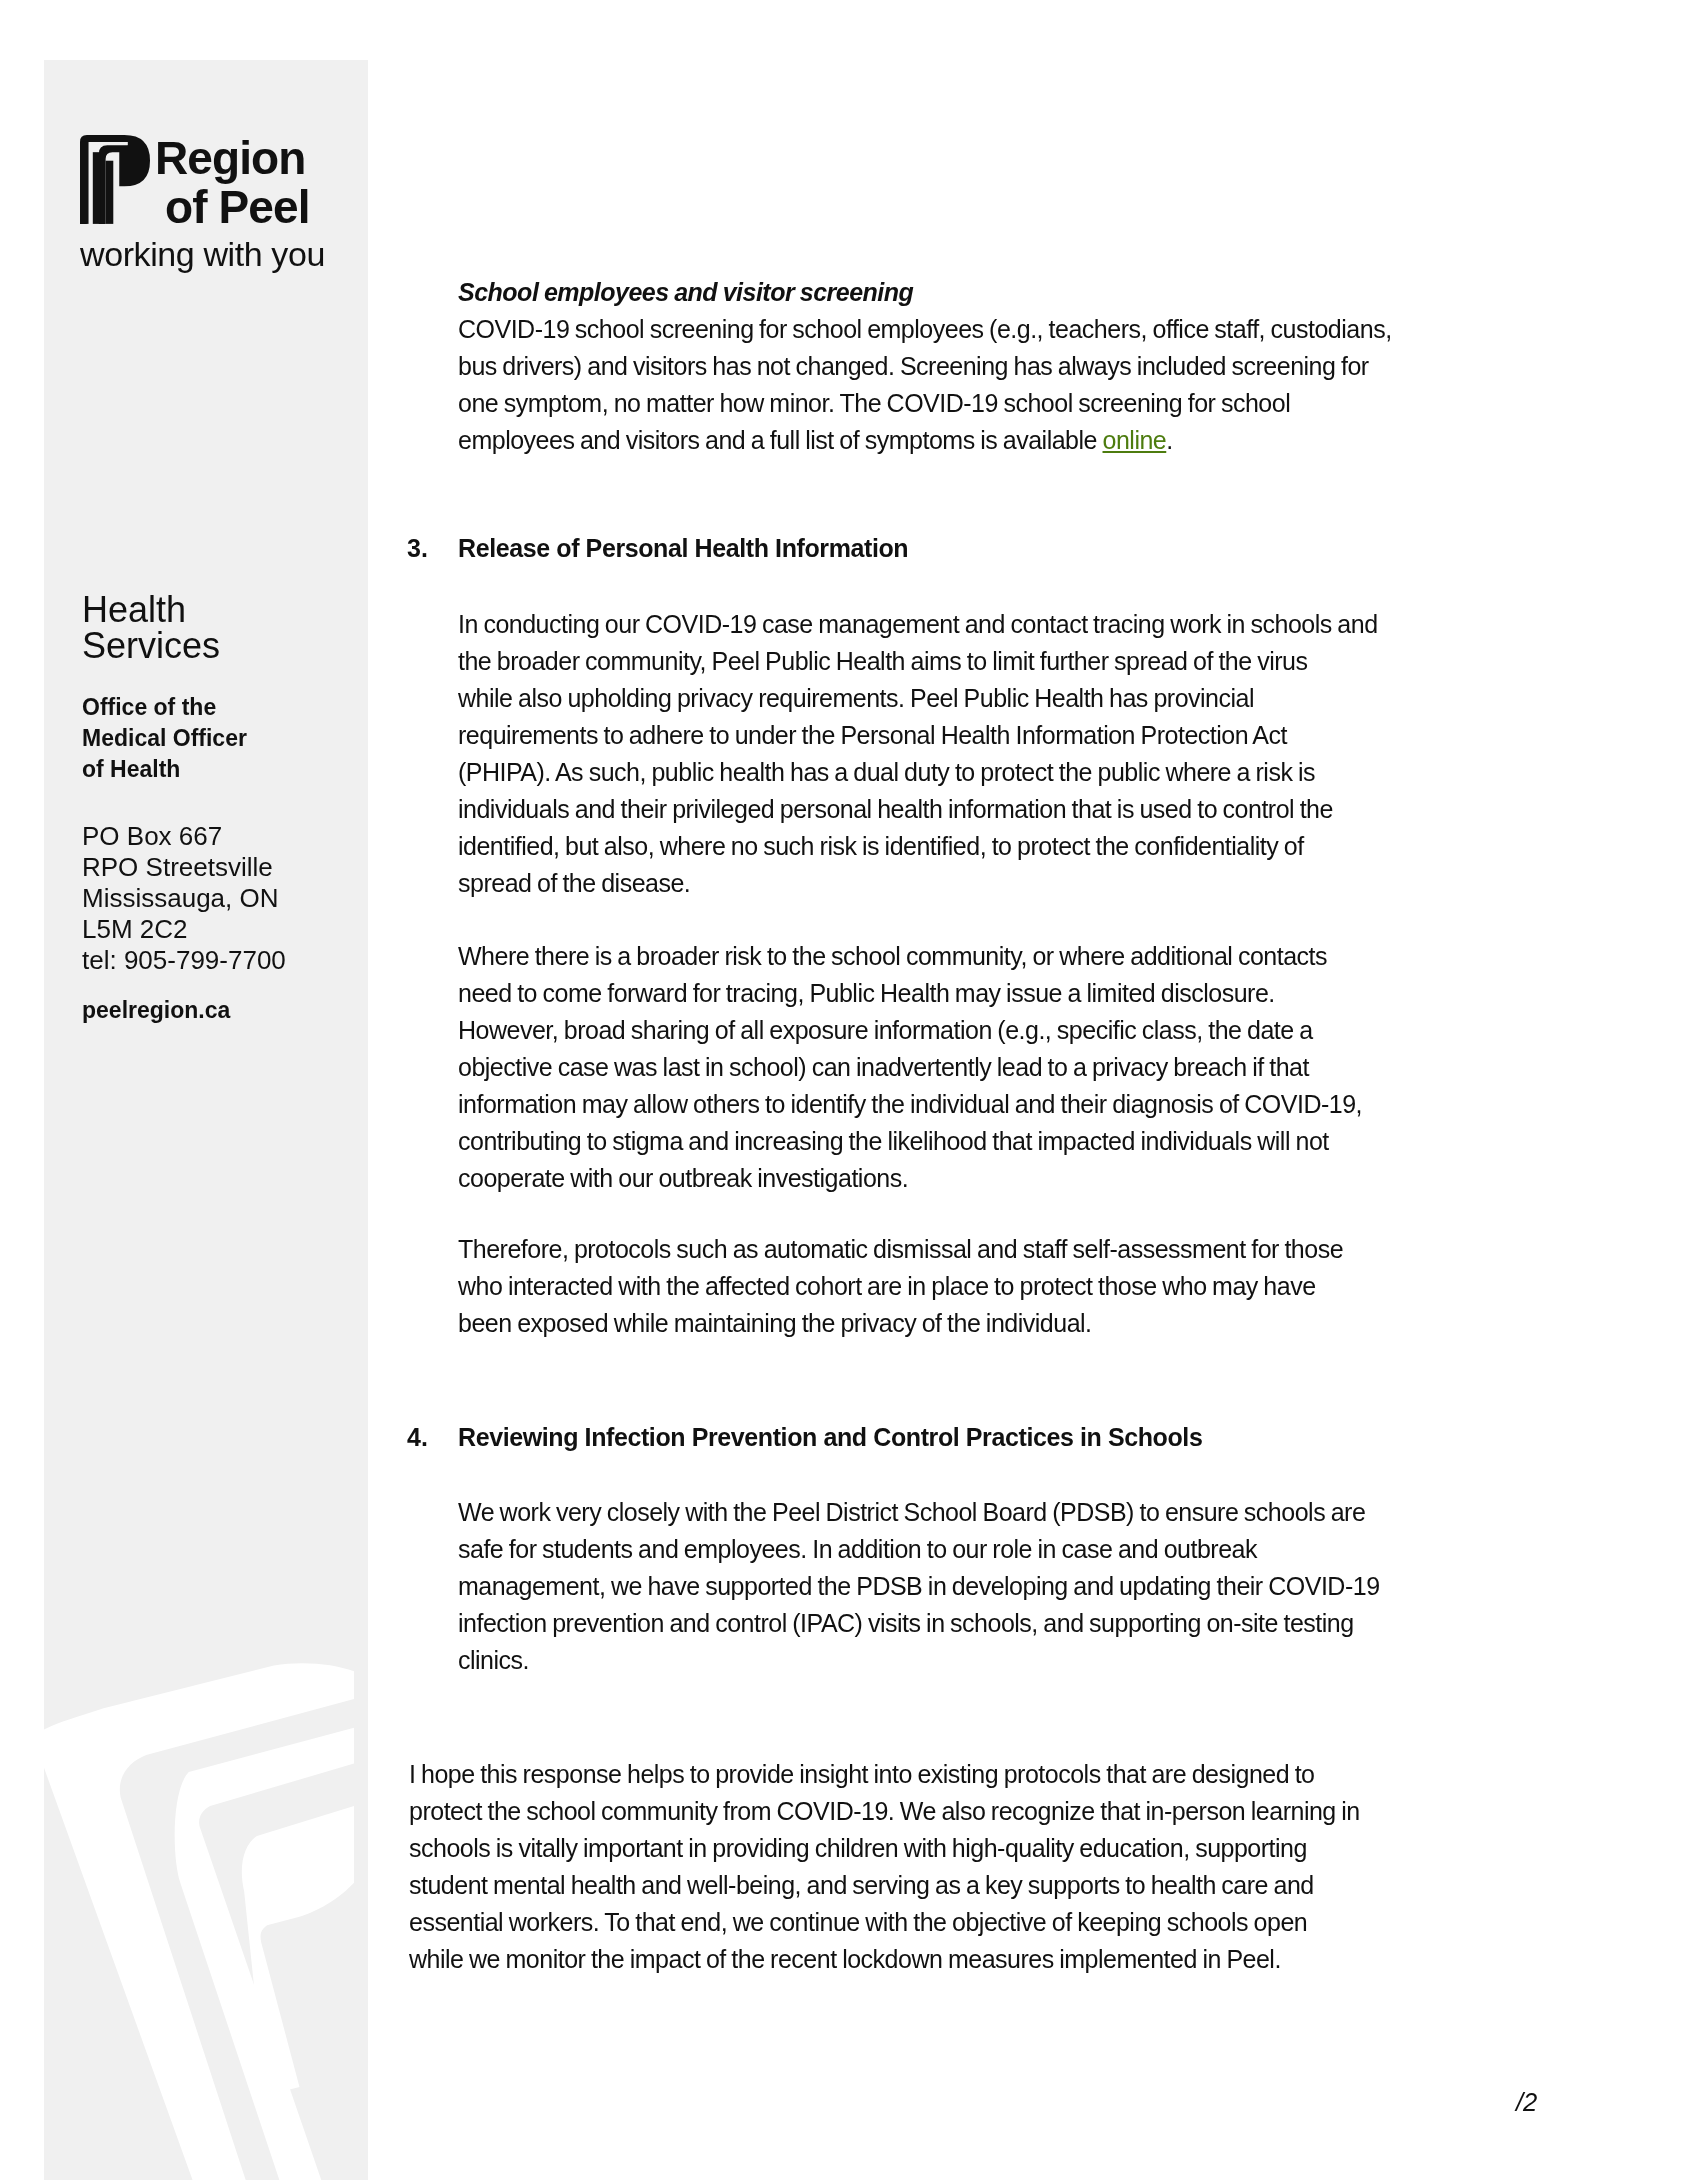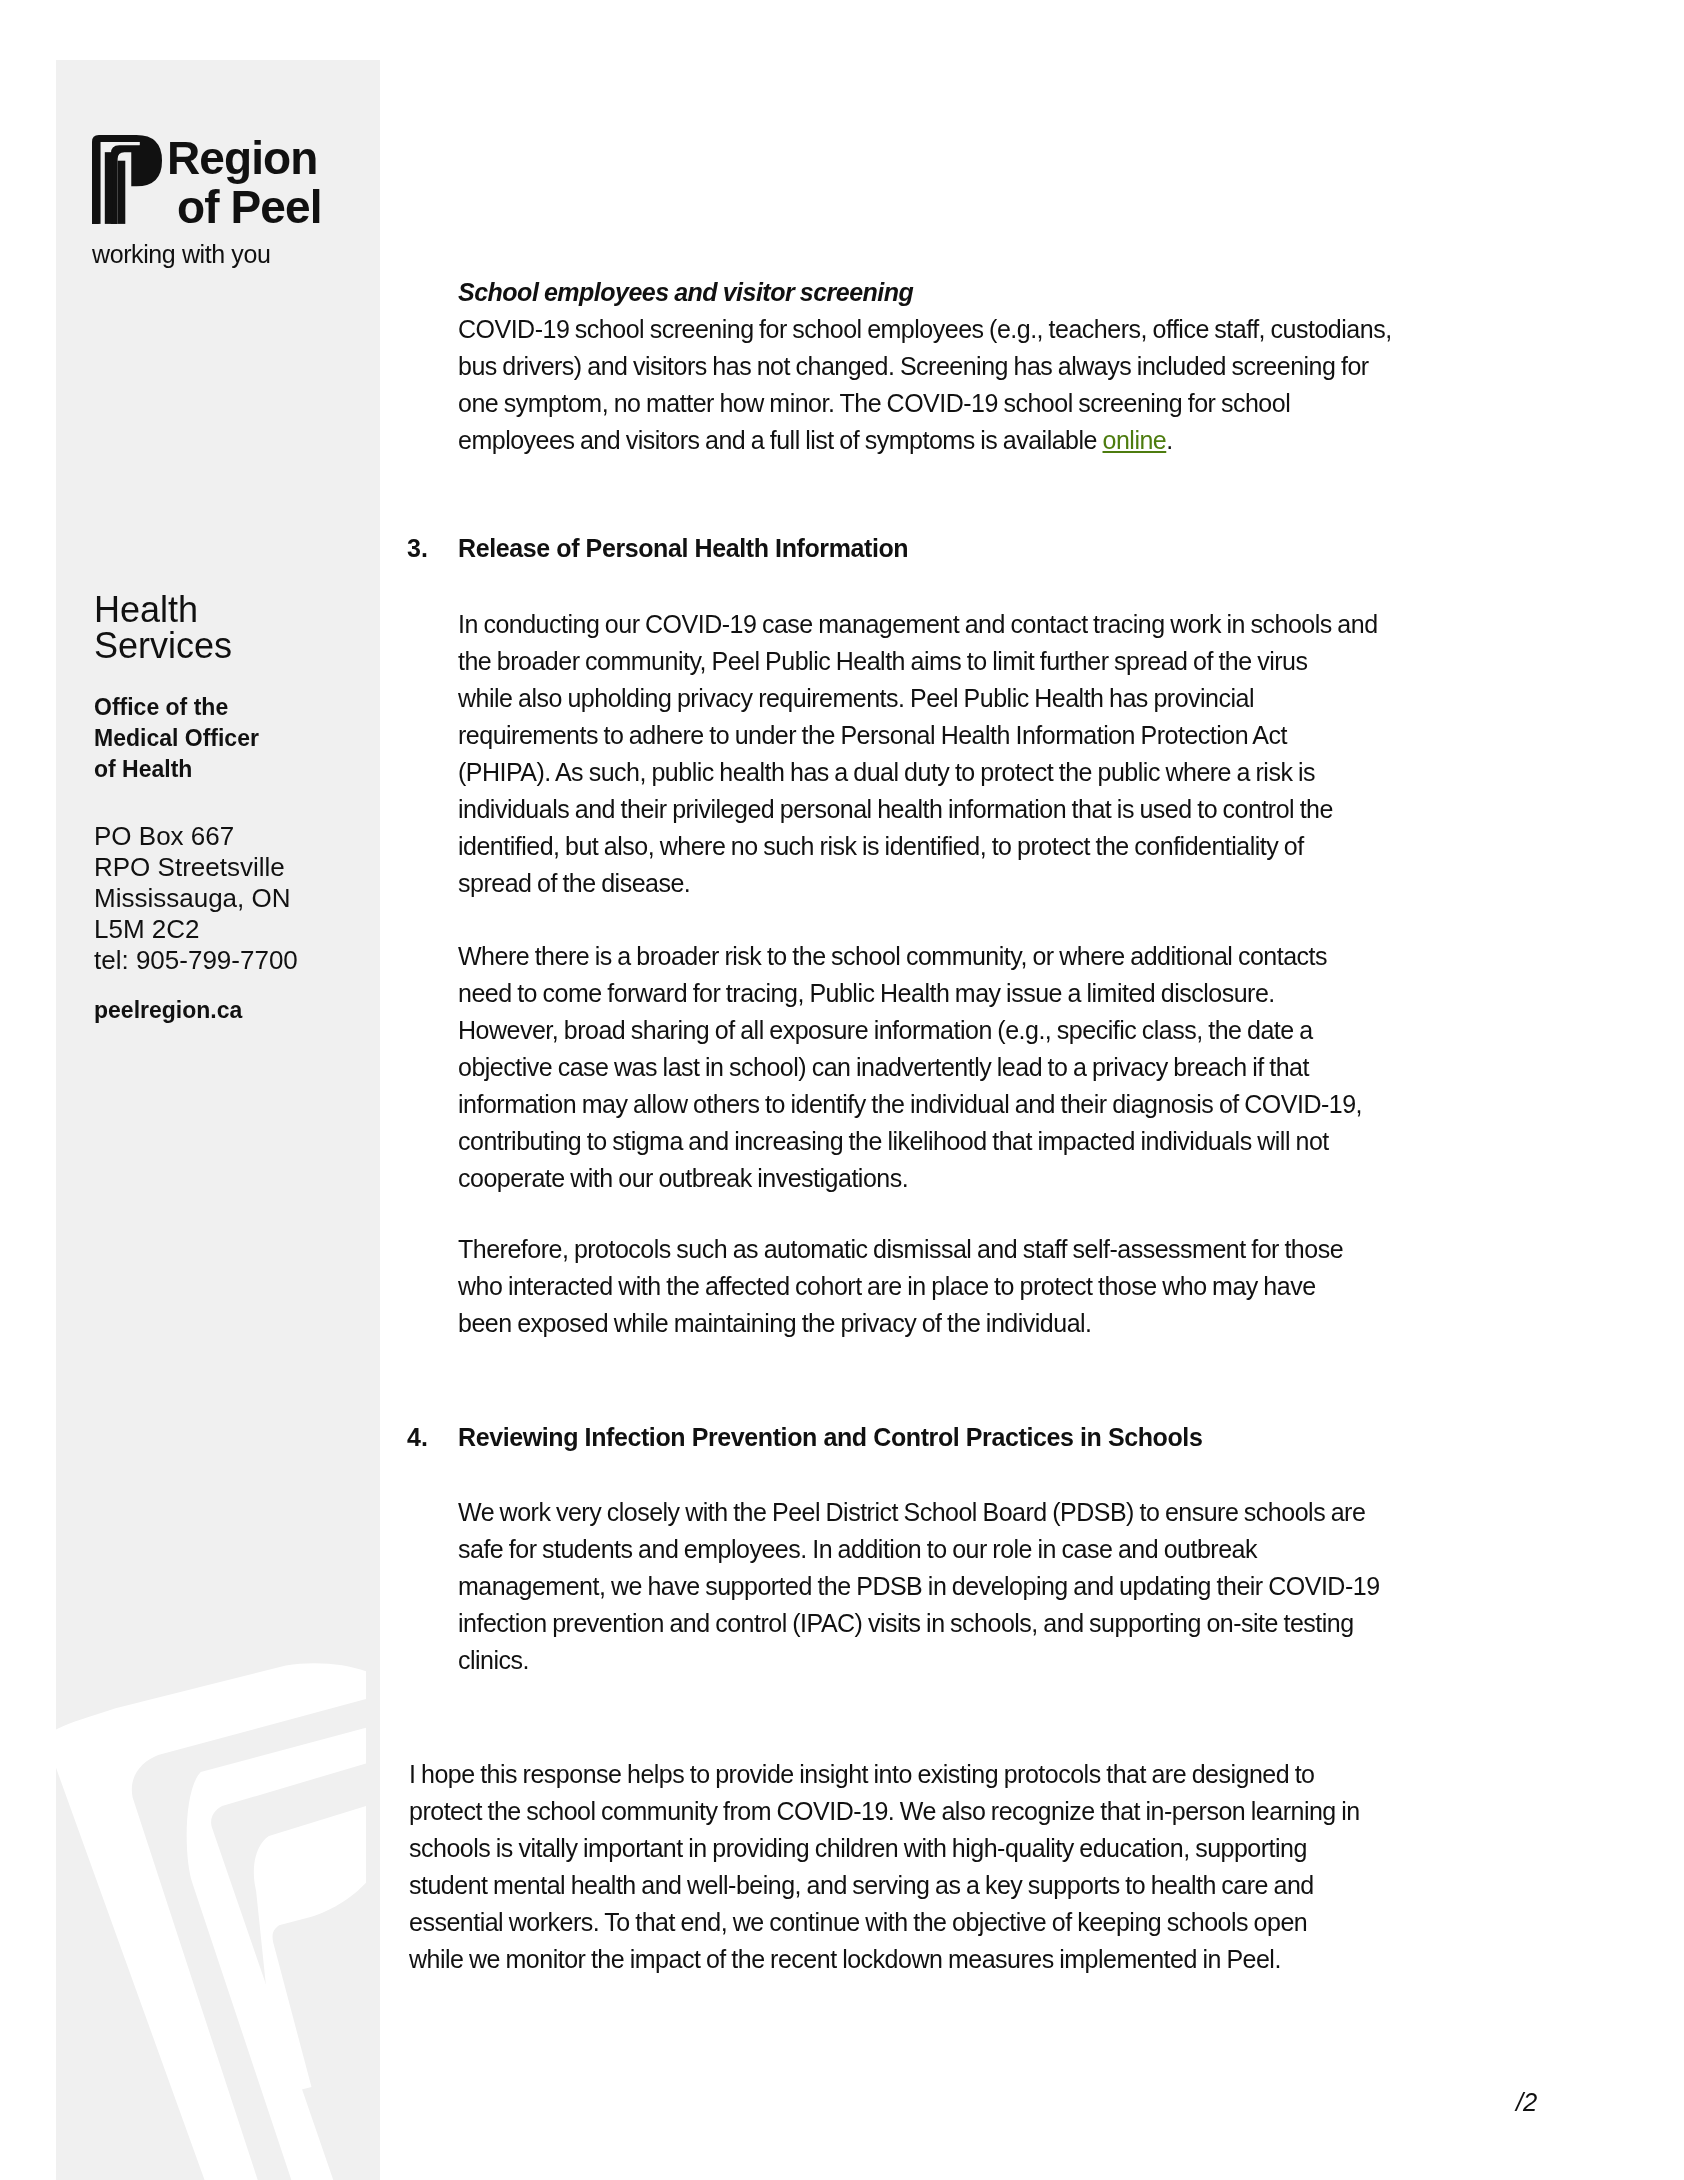--- a/index.html
+++ b/index.html
@@ -2,34 +2,34 @@
 <html style="font-size:13.6px"><head>
   <meta charset="utf-8">
   <style>
     html, body { margin: 0; padding: 0; }
     body {
       width: 1685px; height: 2181px; position: relative; overflow: hidden;
       background: #ffffff; color: #111111;
       font-family: "Liberation Sans", sans-serif;
     }
     .sidebar {
-      position: absolute; left: 56px; top: 60px; width: 310px; height: 2121px;
+      position: absolute; left: 44px; top: 60px; width: 310px; height: 2121px;
       background: #f0f0f0; overflow: hidden; padding-left: 14px;
     }
     .watermark { position: absolute; left: 0; top: 0; }
     .logo { position: absolute; left: 36px; top: 75px; width: 256px; height: 136px; }
     .logo-mark { position: absolute; left: 0; top: 0; }
     .logo-word {
       position: absolute; left: 75px; font-weight: bold; color: #111;
       font-size: 46px; line-height: 46px; letter-spacing: -0.9px; white-space: nowrap;
     }
     .logo-word.l1 { top: 0px; }
     .logo-word.l2 { top: 49px; left: 85px; }
     .logo-tag {
-      position: absolute; left: 0; top: 102px; font-size: 25px; line-height: 34px;
+      position: absolute; left: 0; top: 102px; font-size: 34px; line-height: 34px;
       color: #111; white-space: nowrap; letter-spacing: -0.4px;
     }
     .side-text { position: absolute; left: 38px; white-space: nowrap; color: #111; }
     .side-dept { top: 532px; font-size: 36px; line-height: 36px; font-weight: normal; }
     .side-office { top: 632px; font-size: 23px; line-height: 31px; font-weight: bold; }
     .side-address { top: 761px; font-size: 26px; line-height: 31px; }
     .side-web { top: 935px; font-size: 23px; line-height: 31px; font-weight: bold; }
     .block { position: absolute; }
     .block .ln { display: block; white-space: nowrap; font-size: 25px; line-height: 37px; letter-spacing: -0.5px; word-spacing: -0.9px; }
     .subhead { font-style: italic; font-weight: bold; }

